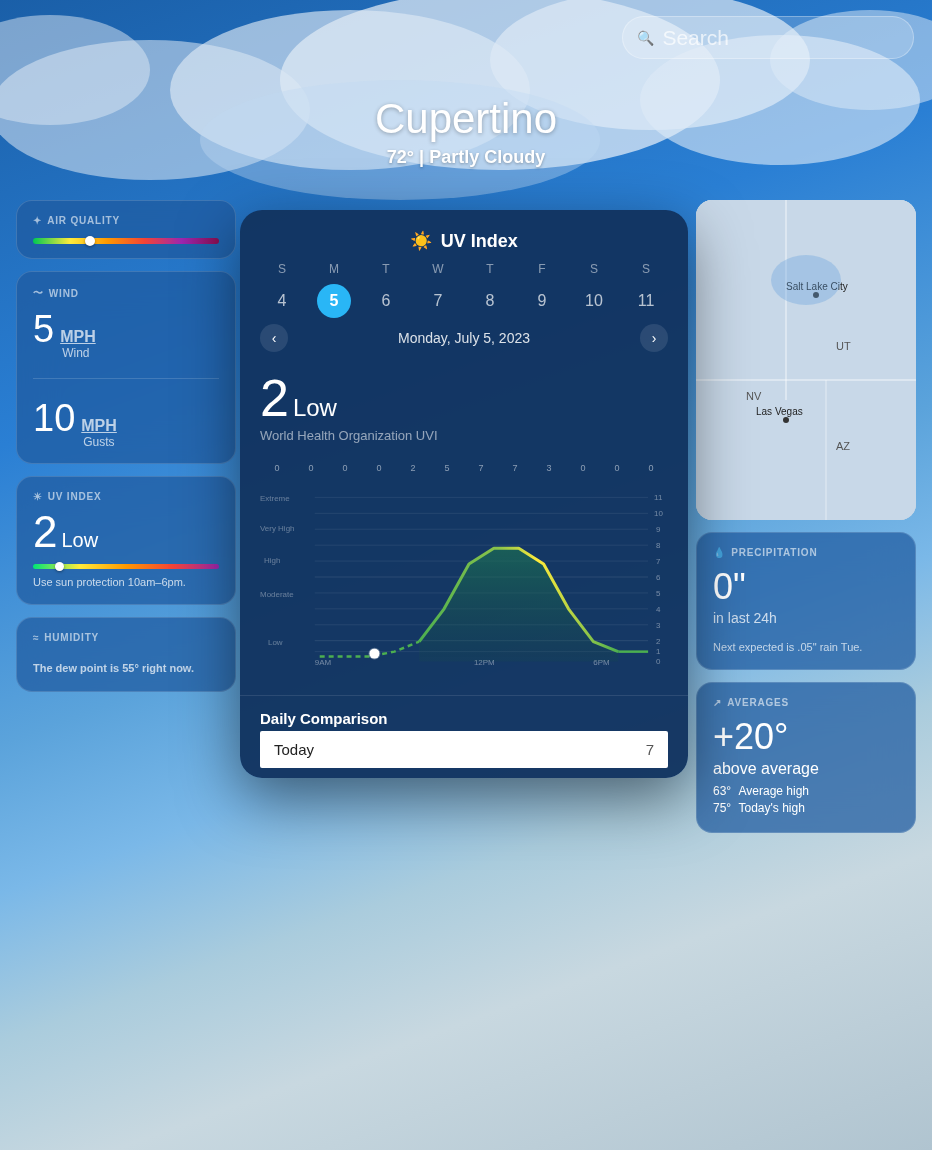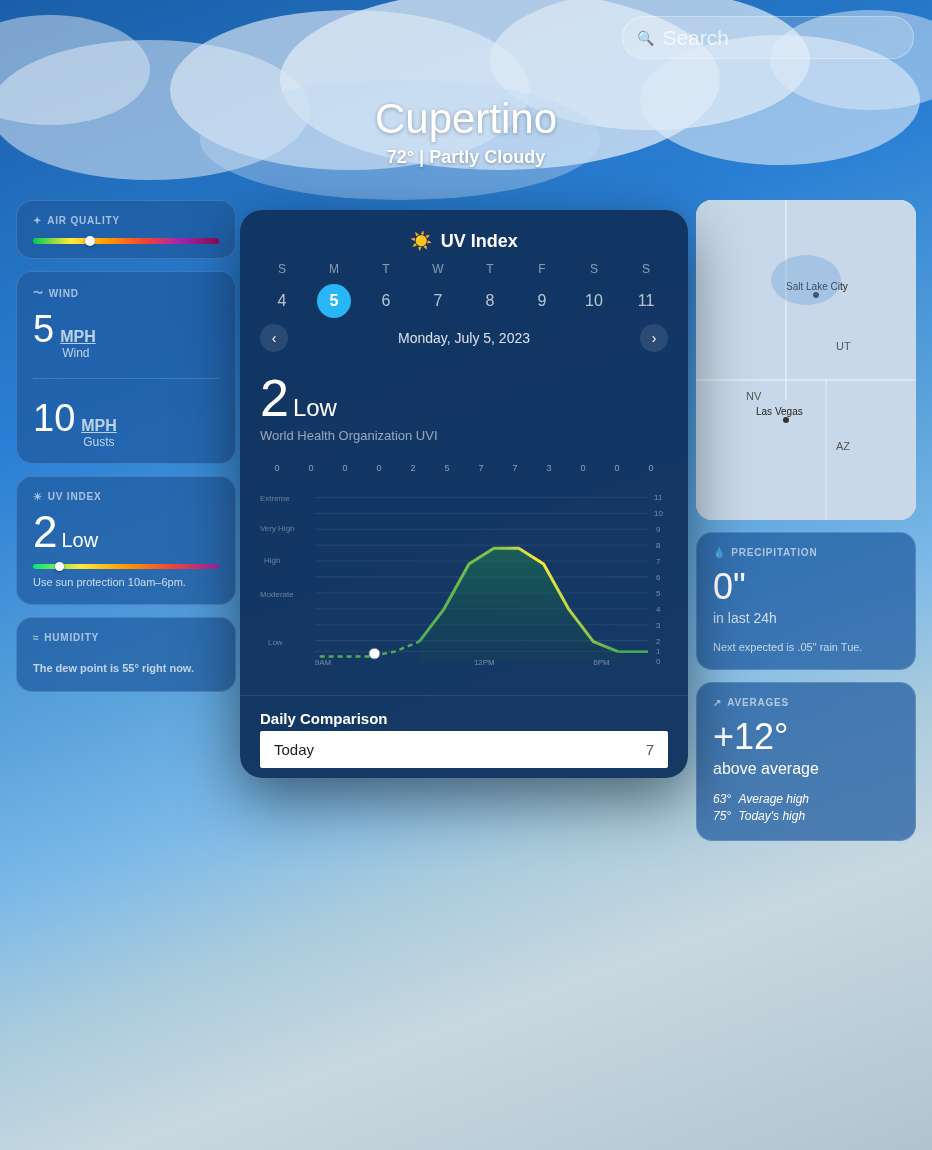--- a/index.html
+++ b/index.html
@@ -265,22 +265,21 @@
       font-weight: 300;
       color: white;
       margin: 4px 0 2px;
     }
     .avg-label {
       font-size: 16px;
       font-weight: 400;
       color: white;
     }
     .avg-rows {
-      margin-top: 14px;
-      font-style: italic;
+      margin-top: 6px;
     }
     .avg-row {
       font-size: 12px;
       color: rgba(255,255,255,0.75);
       margin-bottom: 3px;
     }
     .avg-row span {
       color: white;
       font-weight: 500;
       margin-right: 4px;
@@ -622,21 +621,21 @@
       <div class="precip-num">0"</div>
       <div class="precip-period">in last 24h</div>
       <div class="precip-next">Next expected is .05" rain Tue.</div>
     </div>
 
     <div class="widget">
       <div class="widget-label">
         <span>↗</span>
         <span>AVERAGES</span>
       </div>
-      <div class="avg-num">+12°</div>
+      <div class="avg-num">+20°</div>
       <div class="avg-label">above average</div>
       <div class="avg-rows">
         <div class="avg-row">
           <span>63°</span>
           <span>Average high</span>
         </div>
         <div class="avg-row">
           <span>75°</span>
           <span>Today's high</span>
         </div>

